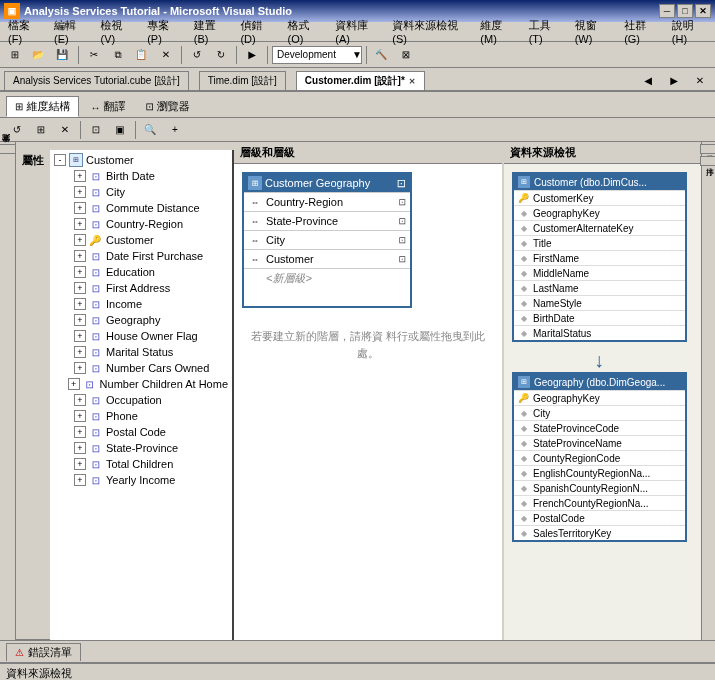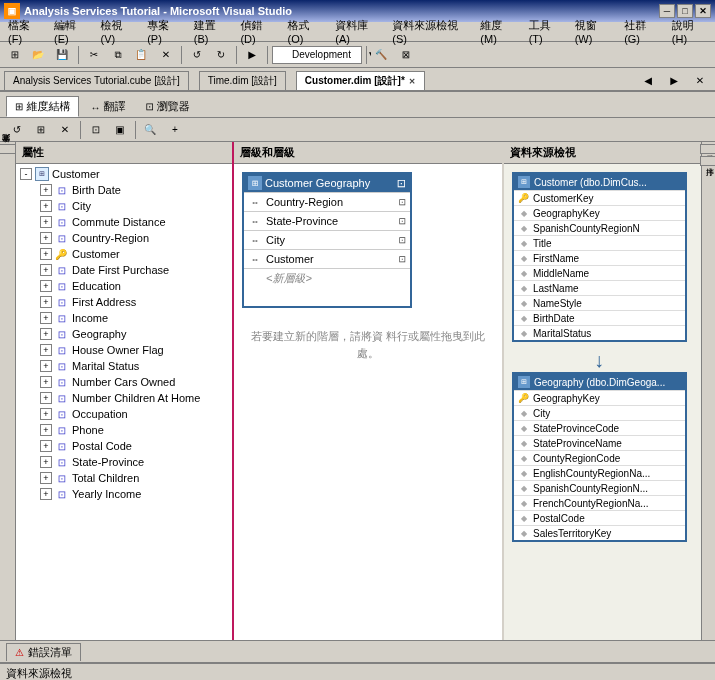--- a/index.html
+++ b/index.html
@@ -79,21 +79,21 @@
       cursor: pointer;
       font-size: 10px;
     }
     .toolbar-separator { width: 1px; height: 18px; background: #808080; margin: 0 2px; }
     .toolbar-dropdown {
       background: white;
       border: 1px solid #808080;
       height: 18px;
       width: 90px;
       font-size: 10px;
-      padding: 0 19px;
+      padding: 0 4px;
       display: flex; align-items: center; justify-content: space-between;
       cursor: pointer;
       gap: 16px;
     }
 
     
     .tab-strip {
       background: #d4d0c8;
       display: flex;
       align-items: flex-end;
@@ -205,23 +205,24 @@
     .panels {
       flex: 1;
       display: flex;
       overflow: hidden;
     }
 
     
     .panel-attributes {
       width: 218px;
       background: white;
-      border-right: 2px solid #be185d;
-      display: flex;
-      flex-direction: column;
+      border-right: 2px solid #404040;
+      display: flex;
+      flex-direction: row;
+      margin-top: 8px;
     }
     .panel-header {
       background: #d4d0c8;
       padding: 3px 6px;
       font-size: 11px;
       font-weight: bold;
       border-bottom: 1px solid #808080;
     }
     .attr-list {
       flex: 1;
@@ -715,21 +716,21 @@
           <div class="ds-field">
             <div class="ds-field-icon key-icon">🔑</div>
             <span>CustomerKey</span>
           </div>
           <div class="ds-field">
             <div class="ds-field-icon" style="font-size:8px;color:#aaa">◆</div>
             <span>GeographyKey</span>
           </div>
           <div class="ds-field">
             <div class="ds-field-icon" style="font-size:8px;color:#aaa">◆</div>
-            <span>SpanishCountyRegionN</span>
+            <span>CustomerAlternateKey</span>
           </div>
           <div class="ds-field">
             <div class="ds-field-icon" style="font-size:8px;color:#aaa">◆</div>
             <span>Title</span>
           </div>
           <div class="ds-field">
             <div class="ds-field-icon" style="font-size:8px;color:#aaa">◆</div>
             <span>FirstName</span>
           </div>
           <div class="ds-field">

